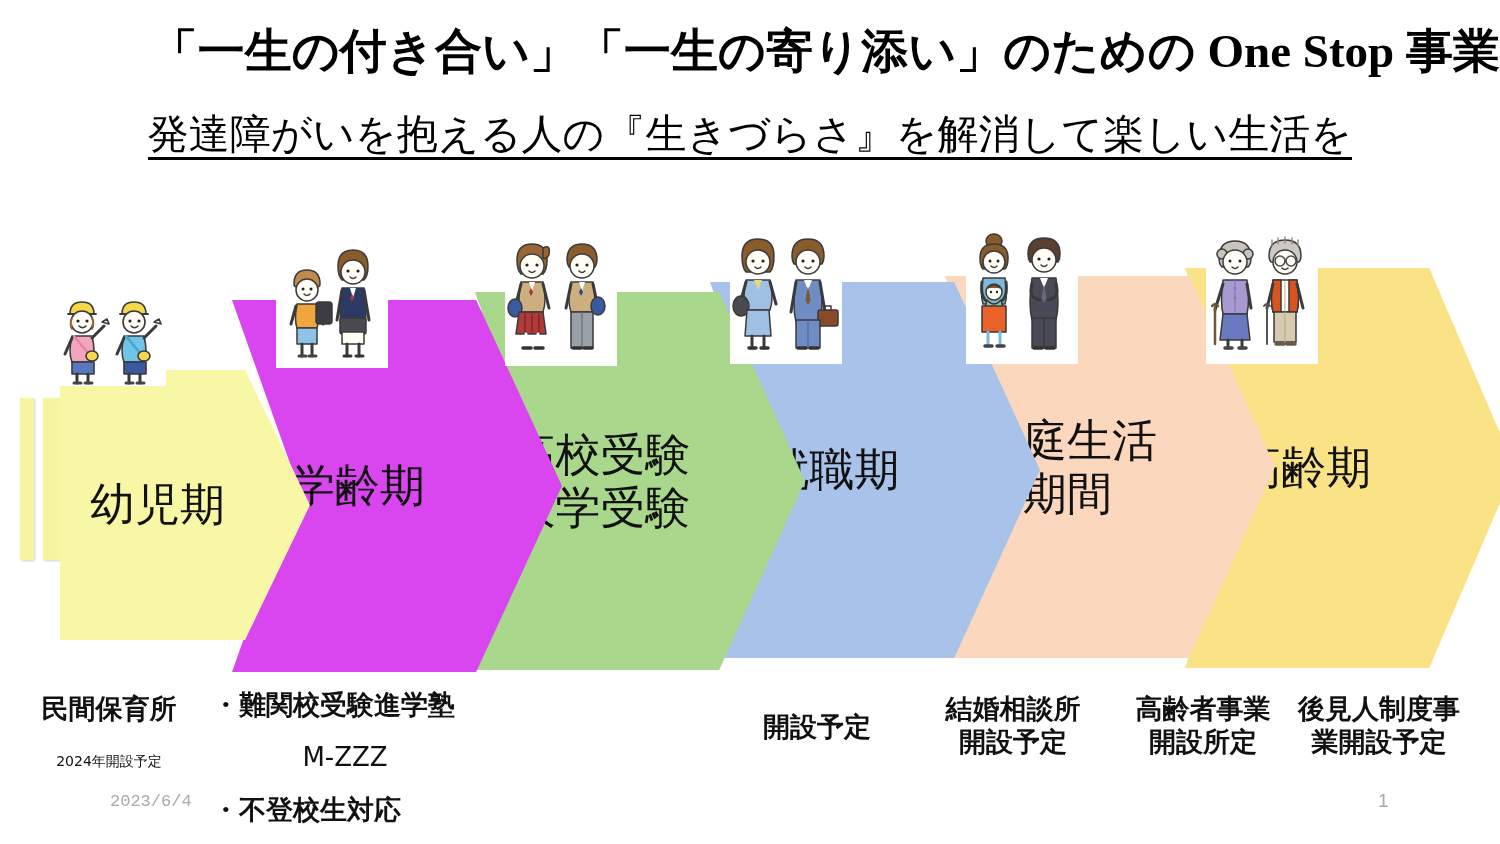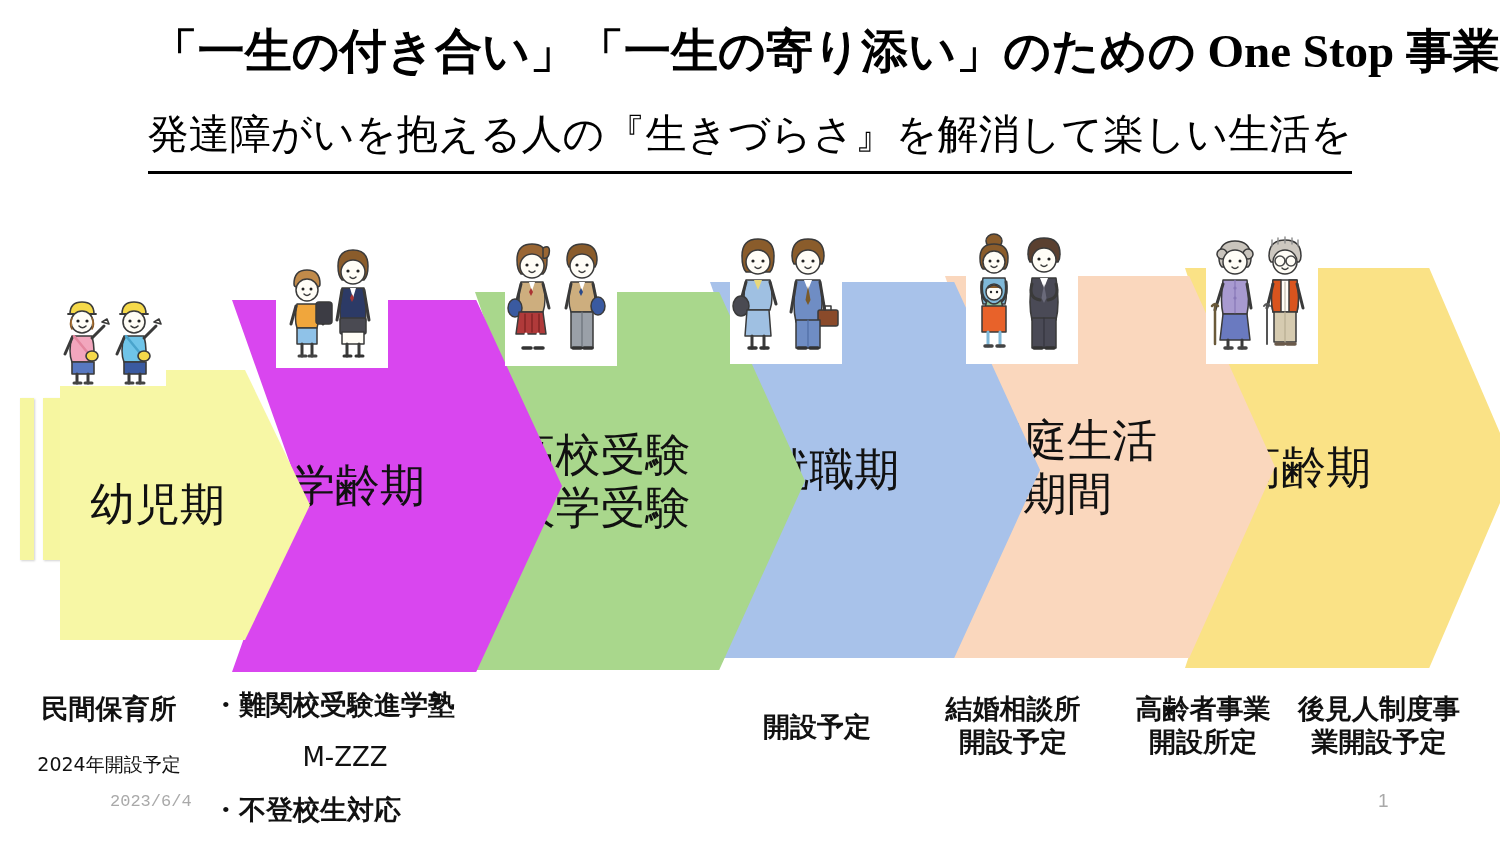--- a/index.html
+++ b/index.html
@@ -26,21 +26,21 @@
     position:absolute;left:0;top:112px;width:1500px;
     text-align:center;
     font-family:"Liberation Serif","DejaVu Serif",serif;
     font-weight:400;
     font-size:41px;line-height:1.1;
     color:#000000;
     white-space:nowrap;
   }
   .subtitle span{
     border-bottom:3px solid #000;
-    padding-bottom:14px;
+    padding-bottom:0;
   }
 
   
   .stripe{
     position:absolute;
     background:#f6f6a0;
     box-shadow:1px 1px 2px rgba(0,0,0,.18);
   }
 
   
@@ -76,21 +76,21 @@
   
   .caption{
     position:absolute;
     font-family:"DejaVu Sans","Liberation Sans",sans-serif;
     color:#111111;
     text-align:center;
     line-height:1.24;
     white-space:pre-line;
   }
   .cap-main{font-size:27px;font-weight:700;display:block;}
-  .cap-sub{font-size:19px;font-weight:400;display:block;}
+  .cap-sub{font-size:14px;font-weight:400;display:block;}
   .cap-bul{font-size:27px;font-weight:700;display:block;text-align:left;}
 
   
   .footer-date{
     position:absolute;left:110px;top:792px;
     font-size:17px;color:#a9a9a9;
     font-family:Liberation Mono, monospace;
   }
   .footer-page{
     position:absolute;left:1378px;top:790px;

